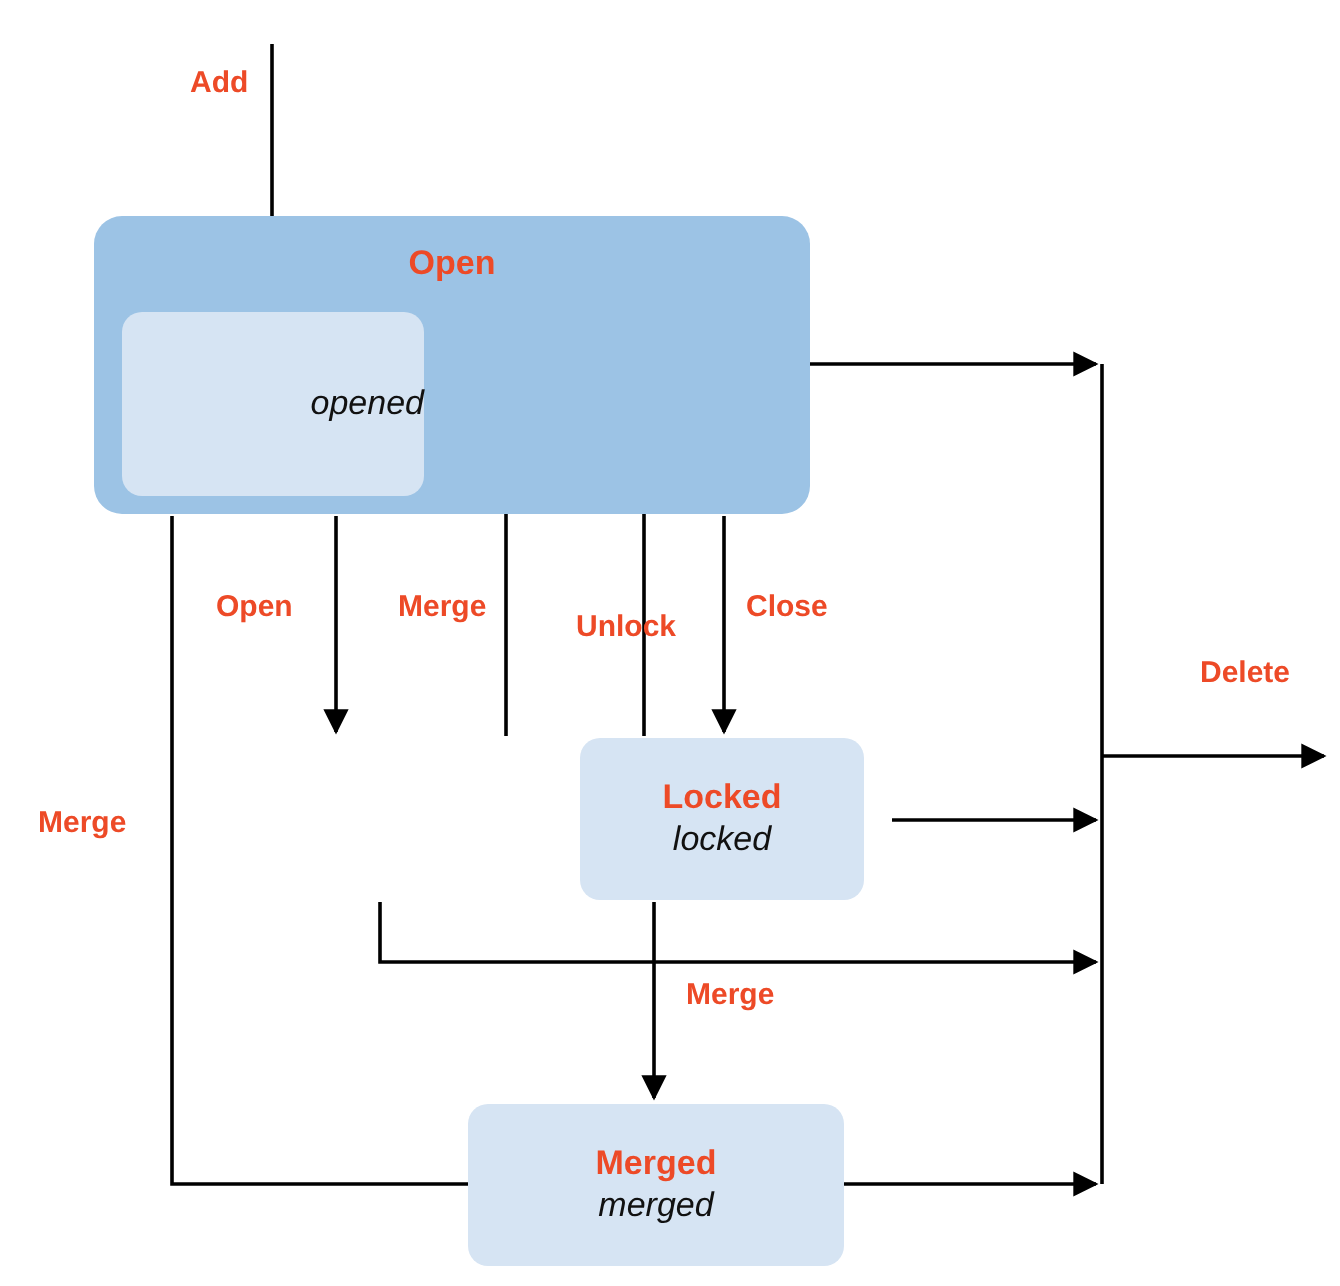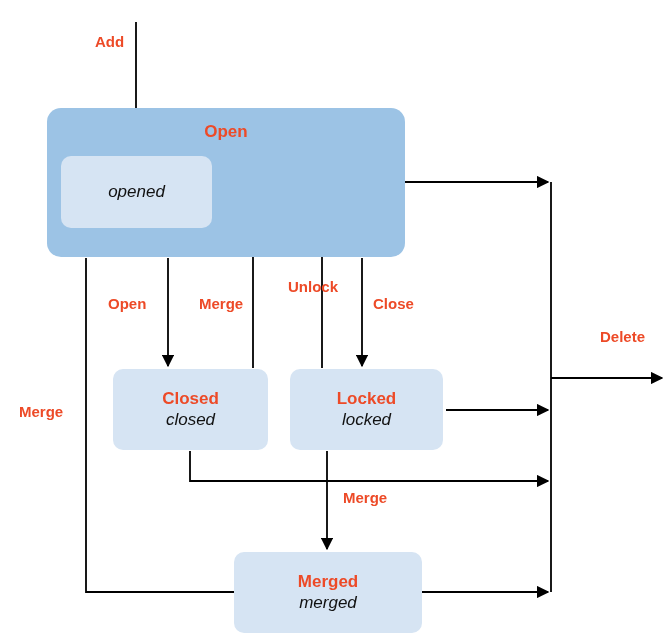--- a/index.html
+++ b/index.html
@@ -51,40 +51,41 @@
     font-size: 17px;
   }
   .sub-node {
     background: #D6E4F3;
     border-radius: 10px;
   }
   .node-opened {
     left: 61px;
     top: 156px;
     width: 151px;
-    height: 72px;
+    height: 92px;
+    align-items: flex-end;
   }
   .node-reopened {
     left: 233px;
     top: 156px;
     width: 152px;
     height: 84px;
   }
   .node-closed {
     left: 113px;
     top: 369px;
     width: 155px;
     height: 81px;
     background: #D6E4F3;
     border-radius: 10px;
   }
   .node-locked {
     left: 290px;
     top: 369px;
-    width: 153px;
+    width: 142px;
     height: 81px;
     background: #D6E4F3;
     border-radius: 10px;
   }
   .node-merged {
     left: 234px;
     top: 552px;
     width: 188px;
     height: 81px;
     background: #D6E4F3;
@@ -109,21 +110,21 @@
   .edge-label {
     position: absolute;
     color: #ED4A27;
     font-weight: bold;
     font-size: 15px;
     white-space: nowrap;
   }
   .lbl-add      { left: 95px;  top: 33px; }
   .lbl-close    { left: 108px; top: 295px; }
   .lbl-reopen   { left: 199px; top: 295px; }
-  .lbl-unlock   { left: 288px; top: 278px; }
+  .lbl-unlock   { left: 288px; top: 305px; }
   .lbl-lock     { left: 373px; top: 295px; }
   .lbl-merge-l  { left: 19px;  top: 403px; }
   .lbl-merge-b  { left: 343px; top: 489px; }
   .lbl-delete   { left: 600px; top: 328px; }
 </style>
 </head>
 <body>
 
 <div id="diagram-root">
 
@@ -167,24 +168,20 @@
 
   <div class="node composite-open">
     <div class="composite-title">Open</div>
   </div>
 
   <div class="node sub-node node-opened">
     <div class="sub-state">opened</div>
   </div>
 
 
-  <div class="node node-closed">
-    <div class="node-title">Closed</div>
-    <div class="node-state">closed</div>
-  </div>
 
   <div class="node node-locked">
     <div class="node-title">Locked</div>
     <div class="node-state">locked</div>
   </div>
 
   <div class="node node-merged">
     <div class="node-title">Merged</div>
     <div class="node-state">merged</div>
   </div>

